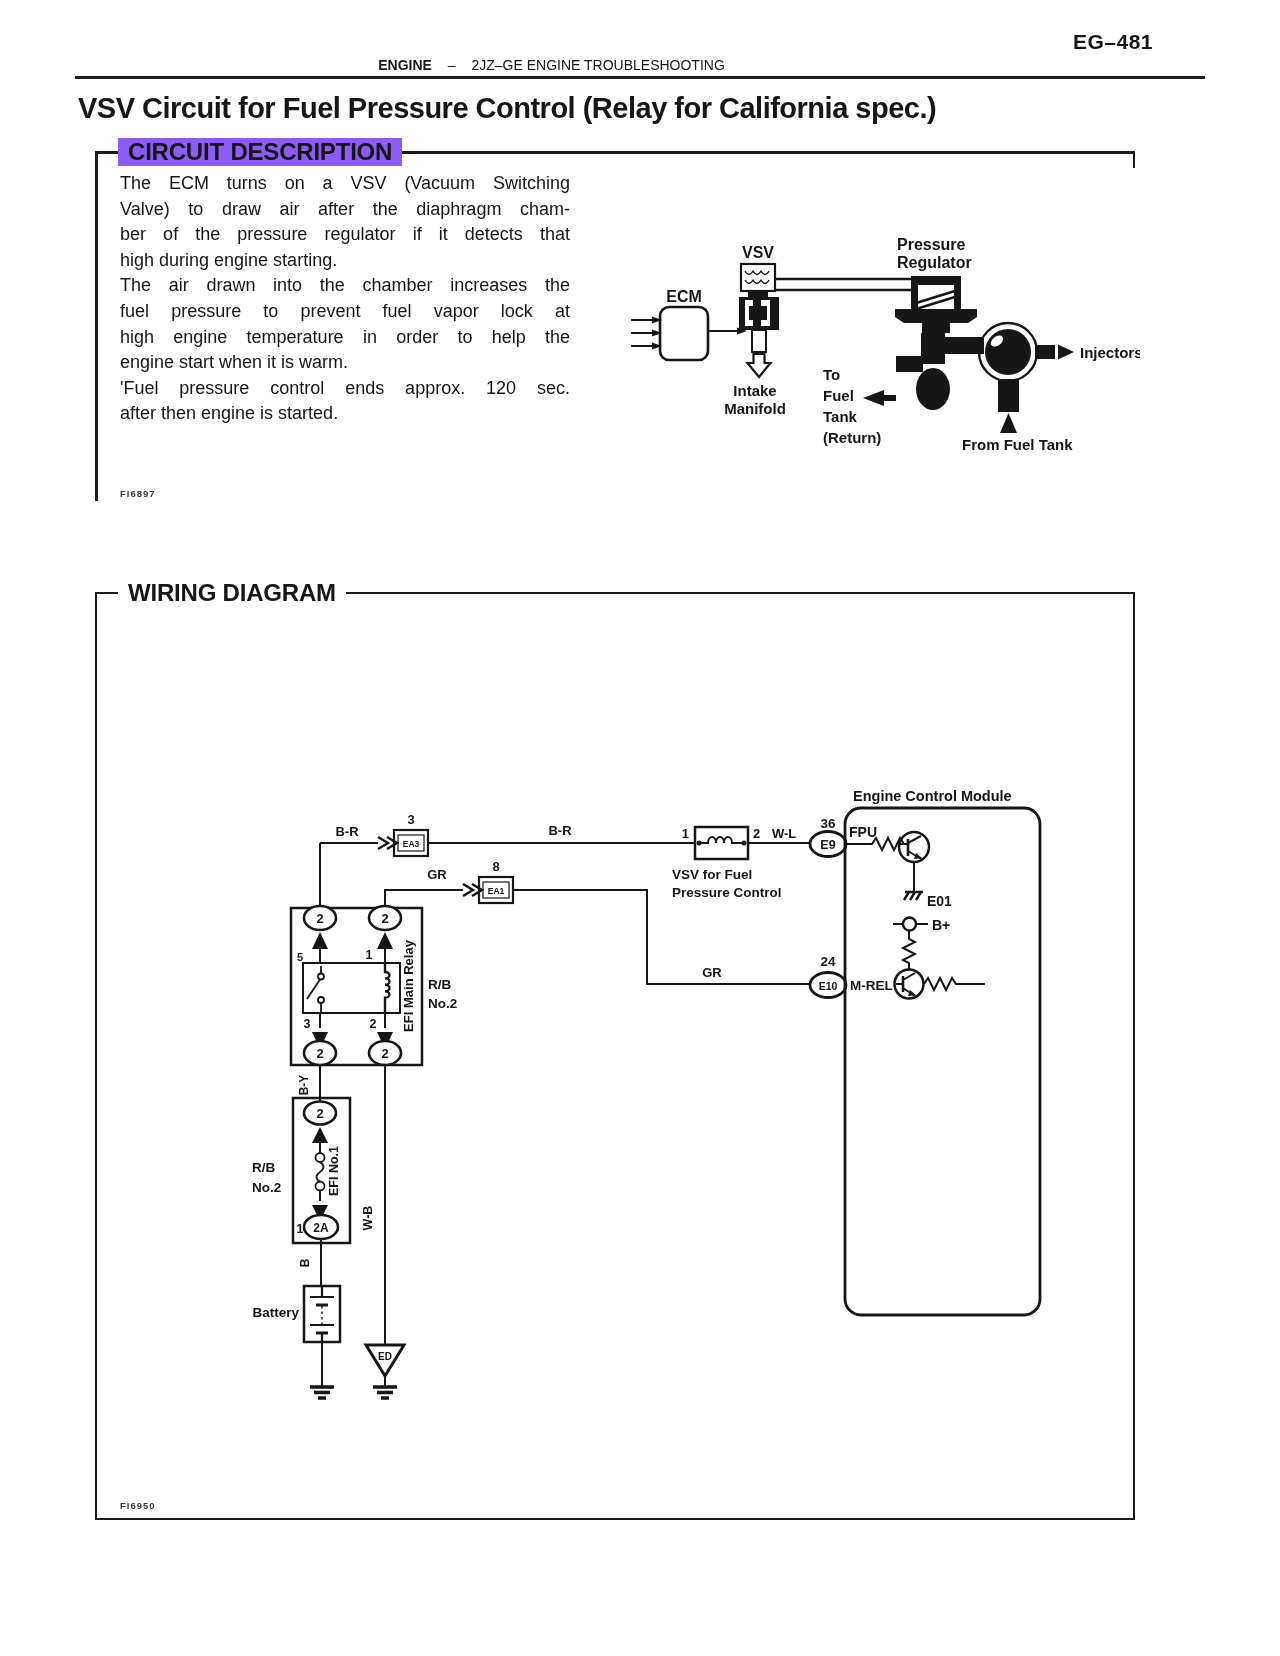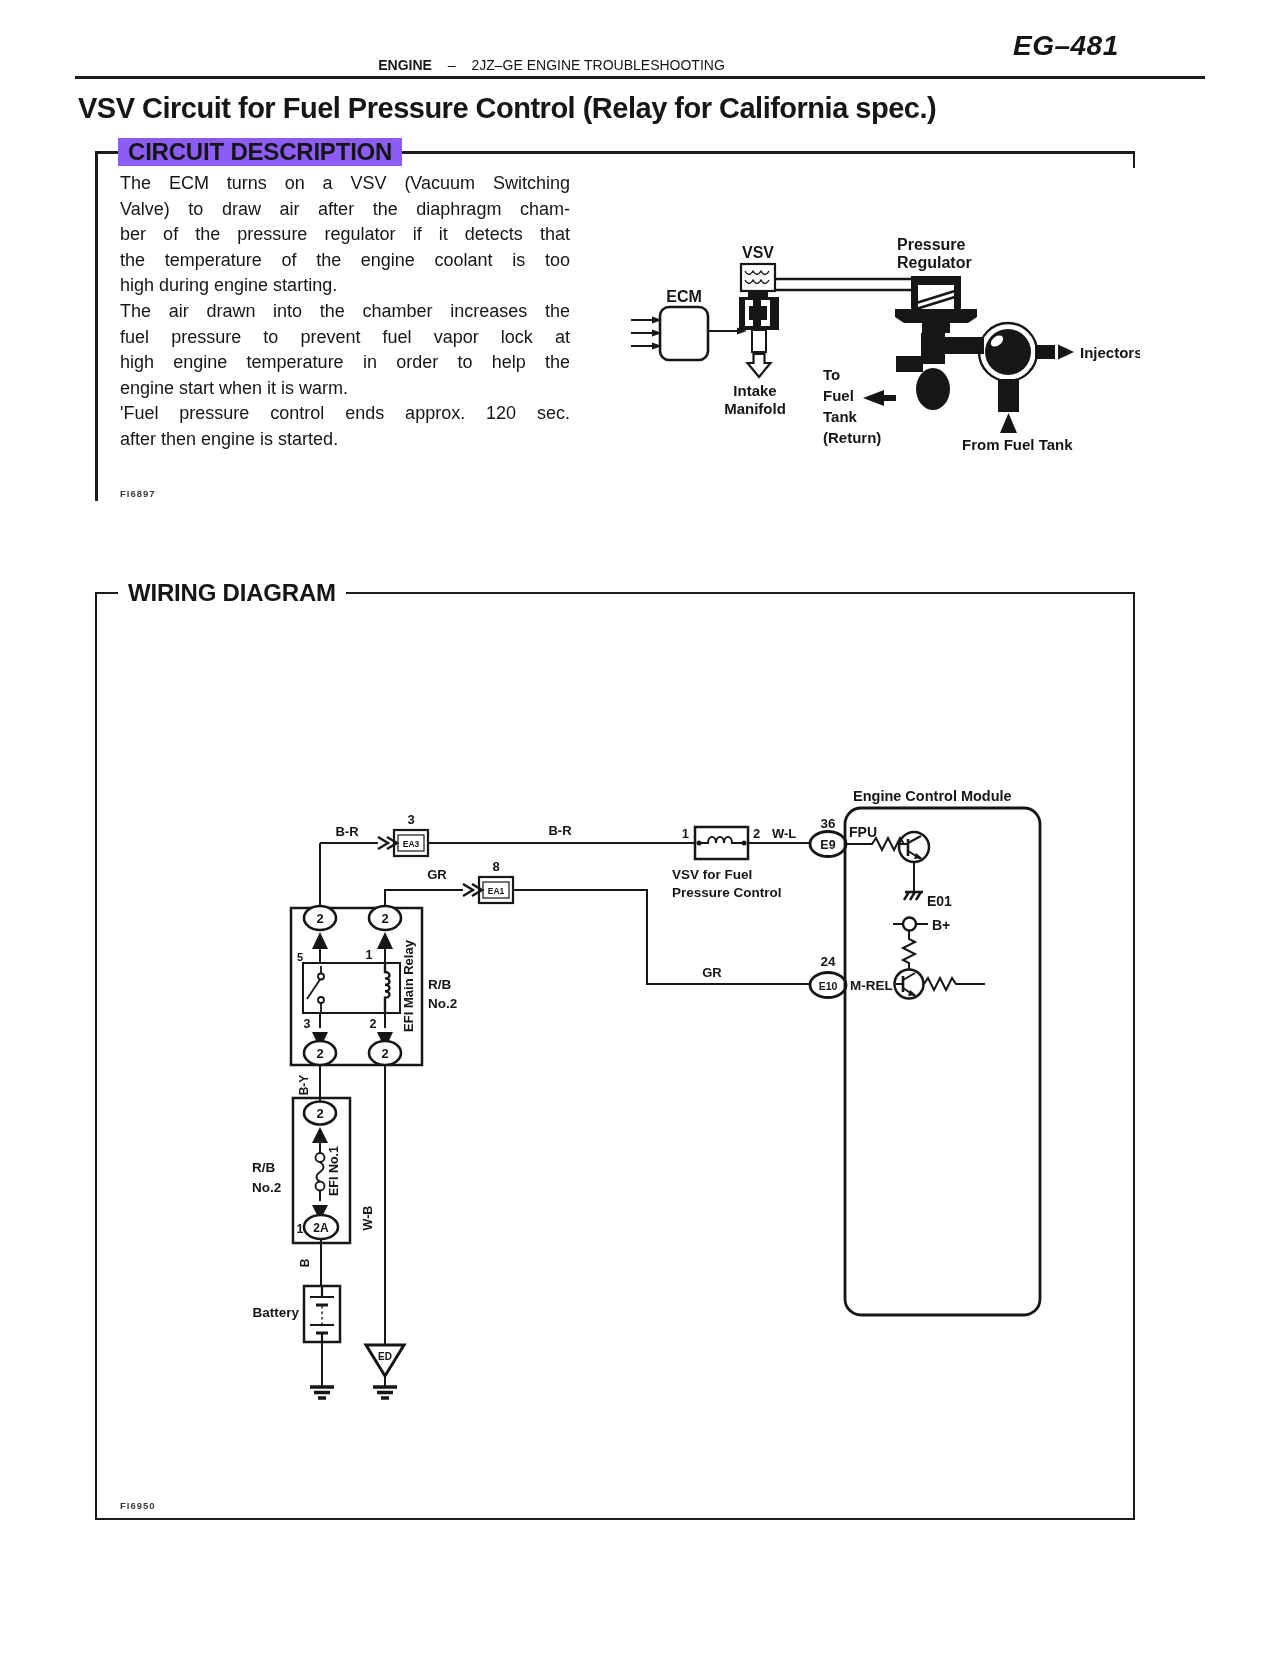--- a/index.html
+++ b/index.html
@@ -13,21 +13,21 @@
   .desc-line { font-size:18px; line-height:25.6px; width:450px; white-space:normal; }
   .j { text-align:justify; text-align-last:justify; }
   .fig-code { font-size:9.5px; font-weight:bold; color:#3a3a3a; letter-spacing:1px;padding-left:16px; }
   .box-line { background:#1b1b1b; }
   svg text { font-family:"Liberation Sans", sans-serif; font-weight:bold; fill:#161616; }
   svg .ln { stroke:#161616; fill:none; }
 </style>
 </head>
 <body>
 
-<div class="abs b" style="left:1013px; top:30px; width:140px; font-size:28px; letter-spacing:0.5px;font-style:italic;">EG–481</div>
+<div class="abs b" style="left:1013px; top:30px; width:140px; text-align:right; font-size:21px; letter-spacing:0.5px;">EG–481</div>
 
 <div class="abs" style="left:0; top:57px; width:1103px; text-align:center; font-size:14px;">
   <span class="b">ENGINE</span>
   <span style="padding:0 12px;">–</span>
   <span>2JZ–GE ENGINE TROUBLESHOOTING</span>
 </div>
 
 <div class="abs box-line" style="left:75px; top:76px; width:1130px; height:3px;"></div>
 
 <div class="abs b" style="left:78px; top:92px; font-size:29px; letter-spacing:-0.5px;">VSV Circuit for Fuel Pressure Control (Relay for California spec.)</div>
@@ -35,21 +35,20 @@
 <div class="abs box-line" style="left:95px; top:151px; width:1040px; height:2.5px;"></div>
 <div class="abs box-line" style="left:95px; top:151px; width:2.5px; height:350px;"></div>
 <div class="abs box-line" style="left:1132.5px; top:151px; width:2.5px; height:17px;"></div>
 
 <div class="abs b" style="left:118px; top:138px; font-size:24px; background:#8b5cf6; padding:0 10px; letter-spacing:-0.2px;">CIRCUIT DESCRIPTION</div>
 
 <div class="abs" style="left:120px; top:171px;">
   <div class="desc-line j">The ECM turns on a VSV (Vacuum Switching</div>
   <div class="desc-line j">Valve) to draw air after the diaphragm cham-</div>
   <div class="desc-line j">ber of the pressure regulator if it detects that</div>
-  <div class="desc-line j">the temperature of the engine coolant is too</div>
   <div class="desc-line">high during engine starting.</div>
   <div class="desc-line j">The air drawn into the chamber increases the</div>
   <div class="desc-line j">fuel pressure to prevent fuel vapor lock at</div>
   <div class="desc-line j">high engine temperature in order to help the</div>
   <div class="desc-line">engine start when it is warm.</div>
   <div class="desc-line j">'Fuel pressure control ends approx. 120 sec.</div>
   <div class="desc-line">after then engine is started.</div>
 </div>
 
 <div class="abs fig-code" style="left:104px; top:488px;">FI6897</div>

